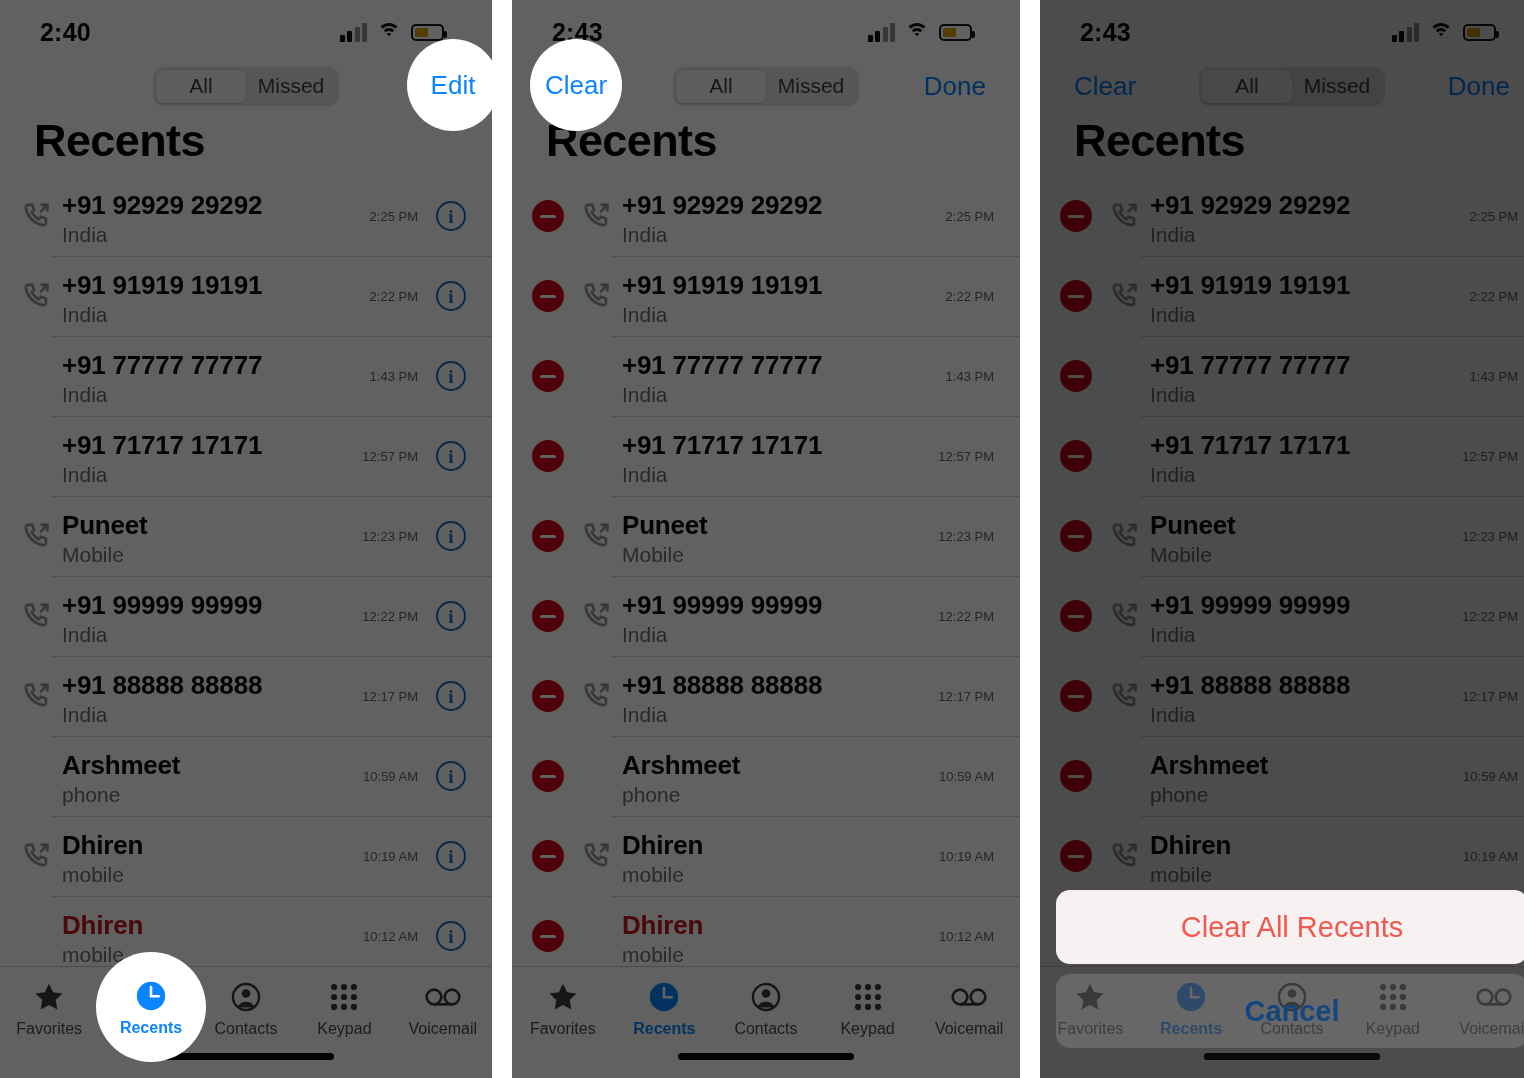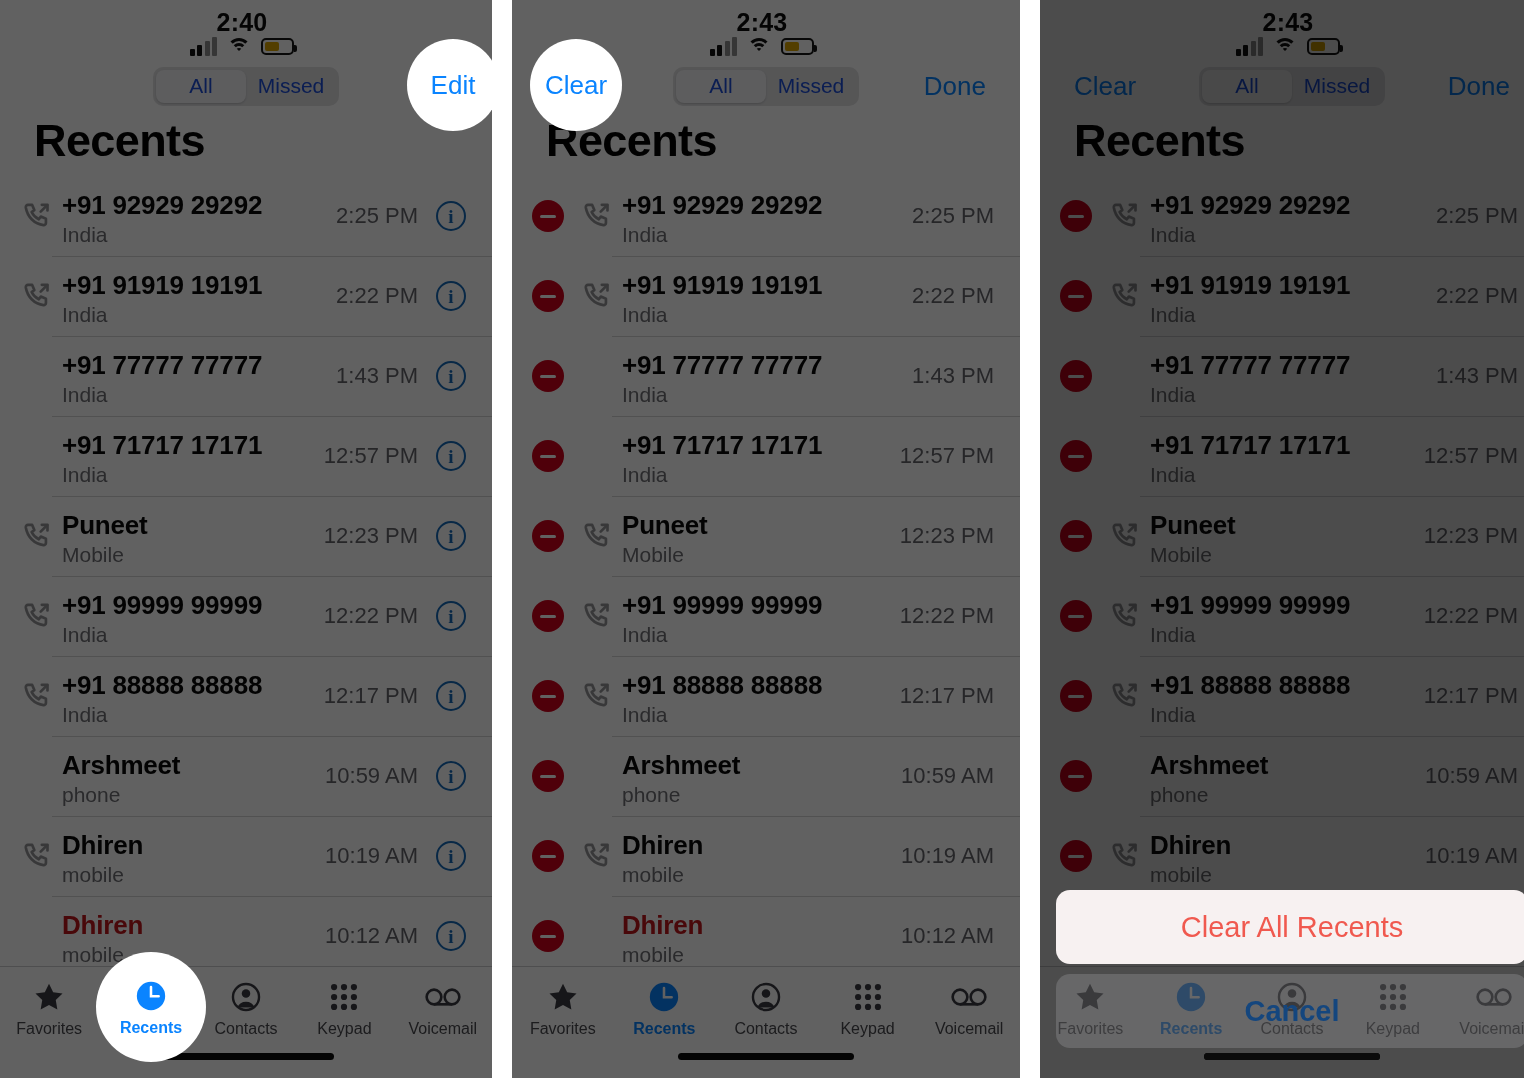--- a/index.html
+++ b/index.html
@@ -36,21 +36,20 @@
   }
   .screen.dim-heavy .dim { background: rgba(0,0,0,0.70); }
 
   .content { position: absolute; inset: 0; z-index: 1; }
 
   
   .statusbar {
     position: absolute; top: 0; left: 0; right: 0; height: 56px;
     display: flex; align-items: center; justify-content: space-between;
     padding: 8px 48px 0 40px;
-    flex-direction: column;
   }
   .status-time {
     font-size: 25px; font-weight: 700; color: #0b0b0b; letter-spacing: .2px;
   }
   .status-right { display: flex; align-items: center; gap: 10px; }
   .sig { display: flex; align-items: flex-end; gap: 2.5px; height: 19px; }
   .sig i { display:block; width: 5px; background: #121212; border-radius: 1px; }
   .sig i:nth-child(1) { height: 7px; }
   .sig i:nth-child(2) { height: 11px; }
   .sig i:nth-child(3) { height: 15px; background: #8e8e8e; }
@@ -76,21 +75,21 @@
     font-family: inherit; cursor: pointer; padding: 0;
   }
   .nav-btn.hidden-btn { visibility: hidden; }
   .segwrap { flex: 1 1 auto; display: flex; justify-content: center; }
   .segment {
     display: flex; background: rgba(120,120,128,0.22);
     border-radius: 10px; padding: 3px; width: 186px; height: 39px;
   }
   .seg-item {
     flex: 1 1 50%; display:flex; align-items:center; justify-content:center;
-    font-size: 21px; color: #1d4ed8; border-radius: 8px; font-weight: 500;
+    font-size: 21px; color: #404040; border-radius: 8px; font-weight: 500;
   }
   .seg-item.active { background: #f4f4f6; box-shadow: 0 1px 2px rgba(0,0,0,.16); }
 
   
   .bigtitle {
     position: absolute; top: 108px; left: 0; right: 0; height: 66px;
     padding: 0 34px; display: flex; align-items: center;
   }
   .bigtitle h1 { font-size: 45px; font-weight: 800; letter-spacing: -.6px; color: #050505; }
 
@@ -110,21 +109,21 @@
     background: #d0021b; display: flex; align-items: center; justify-content: center;
     margin-right: 16px; border: none; cursor: pointer; padding: 0;
   }
   .del-btn i { display:block; width: 16px; height: 3px; background: #fff; border-radius: 2px; }
   .call-ico { flex: 0 0 auto; width: 34px; height: 34px; margin-right: 6px; opacity: .55; }
   .call-ico.blank { opacity: 0; }
   .row-main { flex: 1 1 auto; min-width: 0; padding-left: 2px; }
   .row-title { font-size: 26px; font-weight: 700; color: #0a0a0a; line-height: 1.12; letter-spacing: -.2px; white-space: nowrap; margin-top: 9px; }
   .row-title.missed { color: #c0171c; }
   .row-sub { font-size: 21px; color: #6e6e73; line-height: 1.35; margin-top: 1px; }
-  .row-time { flex: 0 0 auto; font-size: 22px; color: #65656b; margin-left: 10px; white-space: nowrap; }
+  .row-time { flex: 0 0 auto; font-size: 13px; color: #65656b; margin-left: 10px; white-space: nowrap; }
   .info-btn {
     flex: 0 0 auto; width: 30px; height: 30px; border-radius: 50%;
     border: 2px solid #1569b8; color: #1569b8; margin-left: 18px;
     display: flex; align-items: center; justify-content: center;
     font-size: 19px; font-weight: 700; font-family: "Liberation Serif", serif;
     background: none; cursor: pointer; padding: 0; line-height: 1;
   }
 
   
   .tabbar {

